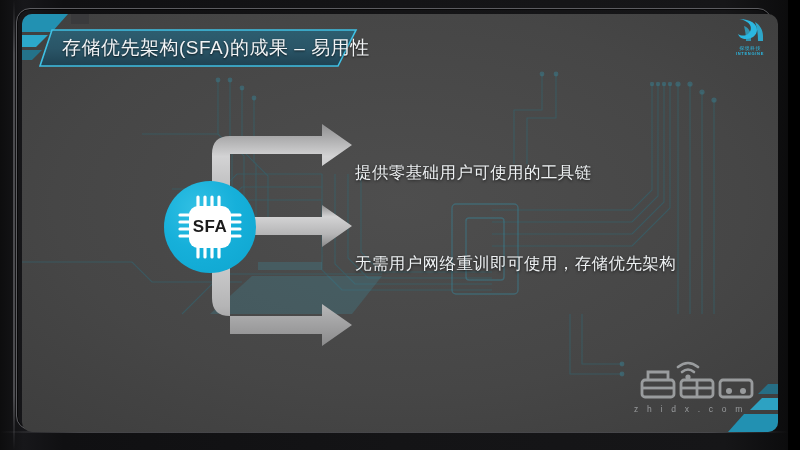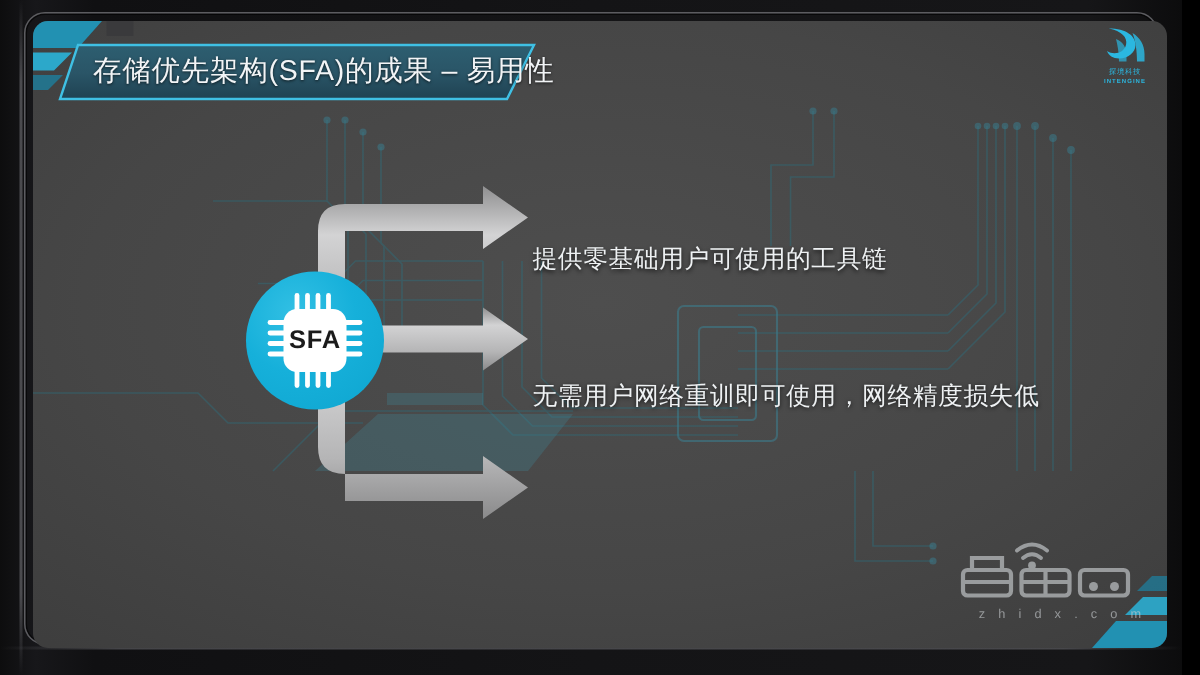--- a/index.html
+++ b/index.html
@@ -99,21 +99,21 @@
   .b1{left:333px;top:124px;}
   .b2{left:333px;top:215px;}
   .b3{left:333px;top:304px;}
 
   
   .watermark{
     position:absolute;right:14px;bottom:18px;width:130px;height:56px;
     opacity:.62;
   }
   .wm-dom{
-    position:absolute;left:0;bottom:0;width:130px;text-align:right;
+    position:absolute;left:0;bottom:0;width:130px;text-align:left;
     font-size:8.5px;color:#c9cdd0;letter-spacing:3.2px;
   }
 </style>
 </head>
 <body>
 
 <div class="slide">
 
   <div class="bezel"></div>
   <div class="bezel-line-v"></div>
@@ -265,21 +265,21 @@
             <line x1="50" y1="27" x2="62" y2="27"></line>
           <line x1="50" y1="34" x2="62" y2="34"></line>
             <line x1="50" y1="41" x2="62" y2="41"></line>
         </g>
         <rect x="11" y="11" width="42" height="42" rx="9" fill="#ffffff"></rect>
       </svg>
       <div class="sfa-label">SFA</div>
     </div>
 
     <div class="bullet b1">提供零基础用户可使用的工具链</div>
-    <div class="bullet b2">无需用户网络重训即可使用，网络精度损失低</div>
+    <div class="bullet b2">无需用户网络重训即可使用，存储优先架构</div>
 
     <div class="watermark">
       <svg viewBox="0 0 130 44" width="130" height="44">
         <g stroke="#cfd3d6" stroke-width="2.6" fill="none" stroke-linecap="round">
           <path d="M44 9 Q54 1 64 9"></path>
           <path d="M48 14 Q54 9 60 14"></path>
         </g>
         <circle cx="54" cy="19" r="2.6" fill="#cfd3d6"></circle>
         <g stroke="#cfd3d6" stroke-width="2.8" fill="none">
           <rect x="8" y="22" width="32" height="17" rx="3"></rect>

